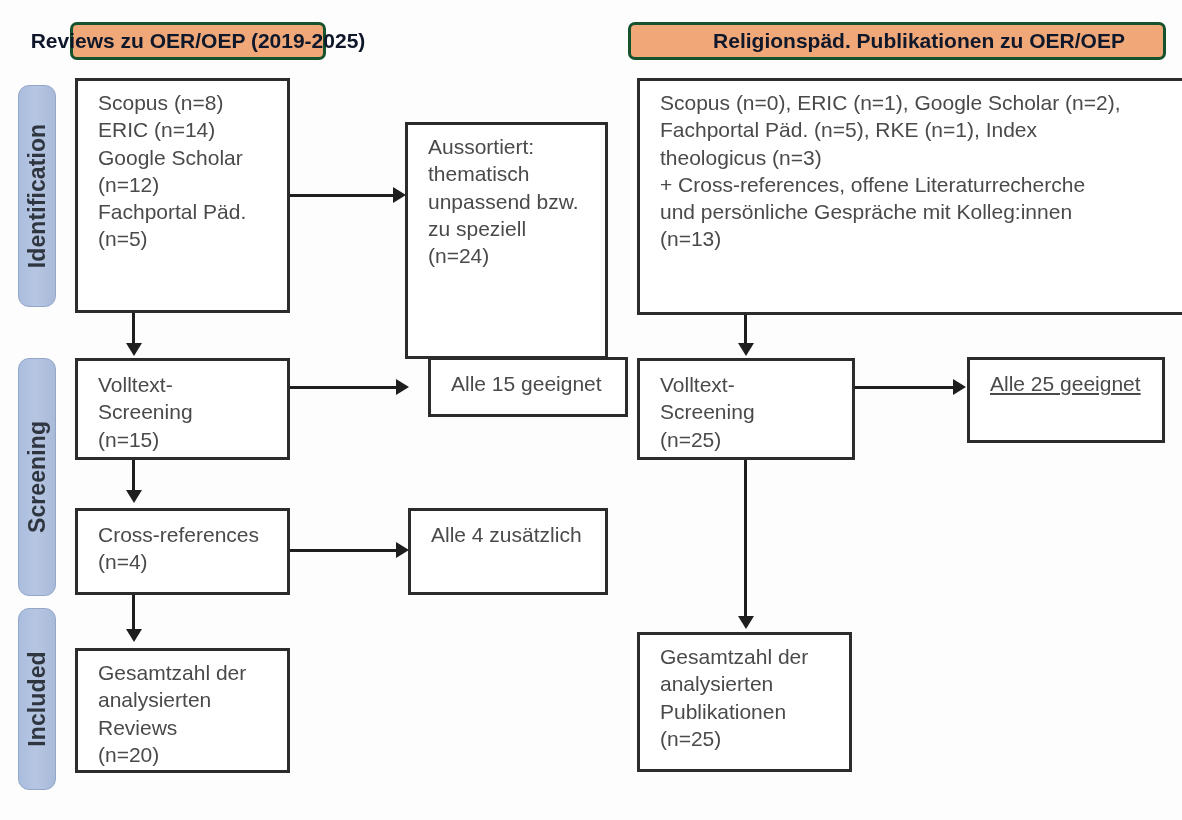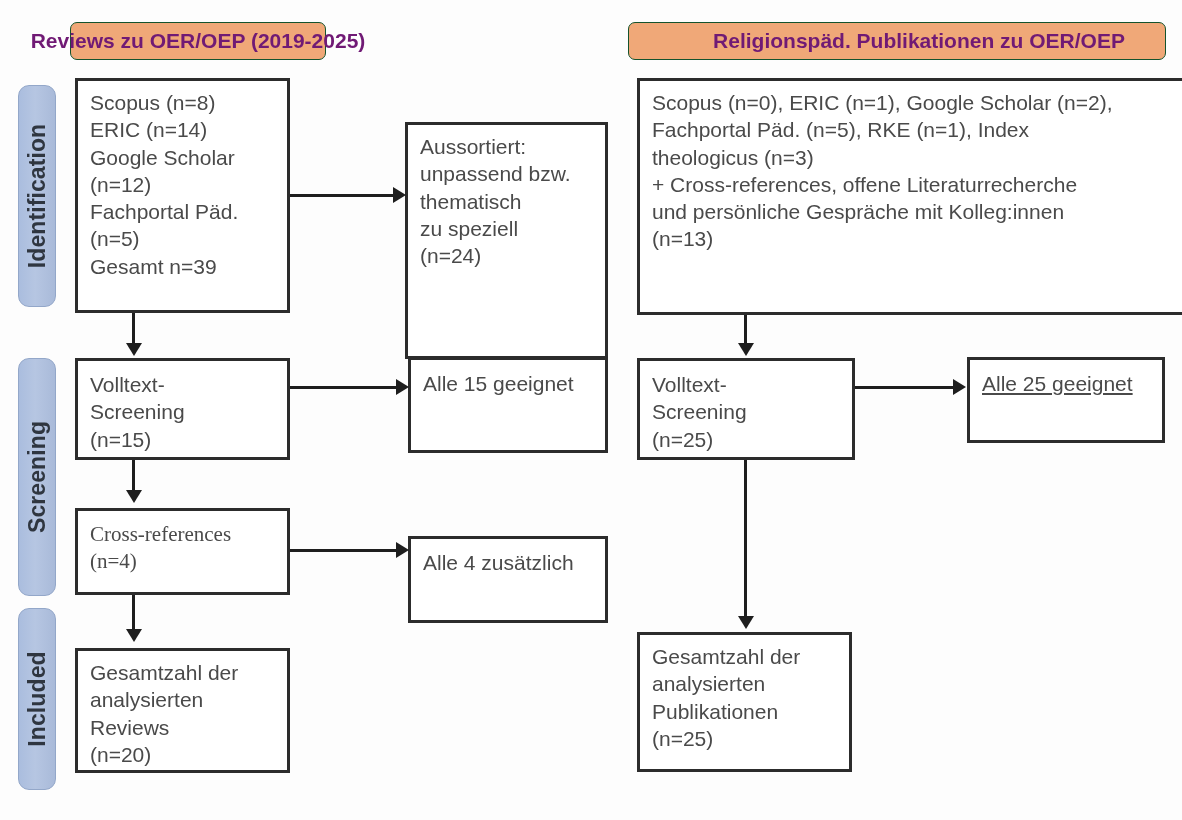--- a/index.html
+++ b/index.html
@@ -38,39 +38,39 @@
     font-size: 23px;
     font-weight: bold;
     color: #2f3640;
     letter-spacing: 0.1px;
   }
 
   
   .col-header {
     position: absolute;
     background: #f0a878;
-    border: 1px solid #14532d;
+    border: 3px solid #14532d;
     border-radius: 7px;
     box-sizing: border-box;
     display: flex;
     align-items: center;
     justify-content: center;
     font-size: 21px;
     font-weight: bold;
-    color: #701a75;
+    color: #0f172a;
     white-space: nowrap;
   }
 
   
   .box {
     position: absolute;
     background: #ffffff;
     border: 3px solid #2c2c2c;
     box-sizing: border-box;
-    padding: 8px 10px 6px 12px;
+    padding: 8px 10px 6px 20px;
     font-size: 21px;
     line-height: 1.30;
     color: #4a4a4a;
     overflow: hidden;
   }
   .box.compact { padding-top: 10px; }
   .box .ln { display: block; white-space: nowrap; }
 
   
   .vline {
@@ -125,59 +125,58 @@
     <span>Religionspäd. Publikationen zu OER/OEP</span>
   </div>
 
   <div class="box" style="left:75px; top:78px; width:215px; height:235px;">
     <span class="ln">Scopus (n=8)</span>
     <span class="ln">ERIC (n=14)</span>
     <span class="ln">Google Scholar</span>
     <span class="ln">(n=12)</span>
     <span class="ln">Fachportal Päd.</span>
     <span class="ln">(n=5)</span>
-    <span class="ln">Gesamt n=39</span>
   </div>
 
   <div class="box" style="left:405px; top:78px; width:203px; height:237px;margin-top:44px;">
     <span class="ln">Aussortiert:</span>
+    <span class="ln">thematisch</span>
     <span class="ln">unpassend bzw.</span>
-    <span class="ln">thematisch</span>
     <span class="ln">zu speziell</span>
     <span class="ln">(n=24)</span>
   </div>
 
   <div class="hline" style="left:290px; top:194px; width:107px;"></div>
   <div class="arrow-right" style="left:393px; top:187px;"></div>
 
   <div class="vline" style="left:132px; top:313px; width:3px; height:32px;"></div>
   <div class="arrow-down" style="left:126px; top:343px;"></div>
 
   <div class="box compact" style="left:75px; top:358px; width:215px; height:102px;">
     <span class="ln">Volltext-</span>
     <span class="ln">Screening</span>
     <span class="ln">(n=15)</span>
   </div>
 
-  <div class="box compact" style="left:408px; top:357px; width:200px; height:96px;">
+  <div class="box compact" style="left:428px; top:357px; width:200px; height:60px;">
     <span class="ln">Alle 15 geeignet</span>
   </div>
 
   <div class="hline" style="left:290px; top:386px; width:110px;"></div>
   <div class="arrow-right" style="left:396px; top:379px;"></div>
 
   <div class="vline" style="left:132px; top:460px; width:3px; height:32px;"></div>
   <div class="arrow-down" style="left:126px; top:490px;"></div>
 
-  <div class="box compact" style="left:75px; top:508px; width:215px; height:87px;font-family:Liberation Serif, serif;">
+  <div class="box compact" style="left:75px; top:508px; width:215px; height:87px;">
     <span class="ln">Cross-references</span>
     <span class="ln">(n=4)</span>
   </div>
 
-  <div class="box compact" style="left:408px; top:508px; width:200px; height:87px;margin-top:28px;">
+  <div class="box compact" style="left:408px; top:508px; width:200px; height:87px;">
     <span class="ln">Alle 4 zusätzlich</span>
   </div>
 
   <div class="hline" style="left:290px; top:549px; width:110px;"></div>
   <div class="arrow-right" style="left:396px; top:542px;"></div>
 
   <div class="vline" style="left:132px; top:595px; width:3px; height:36px;"></div>
   <div class="arrow-down" style="left:126px; top:629px;"></div>
 
   <div class="box" style="left:75px; top:648px; width:215px; height:125px;">

